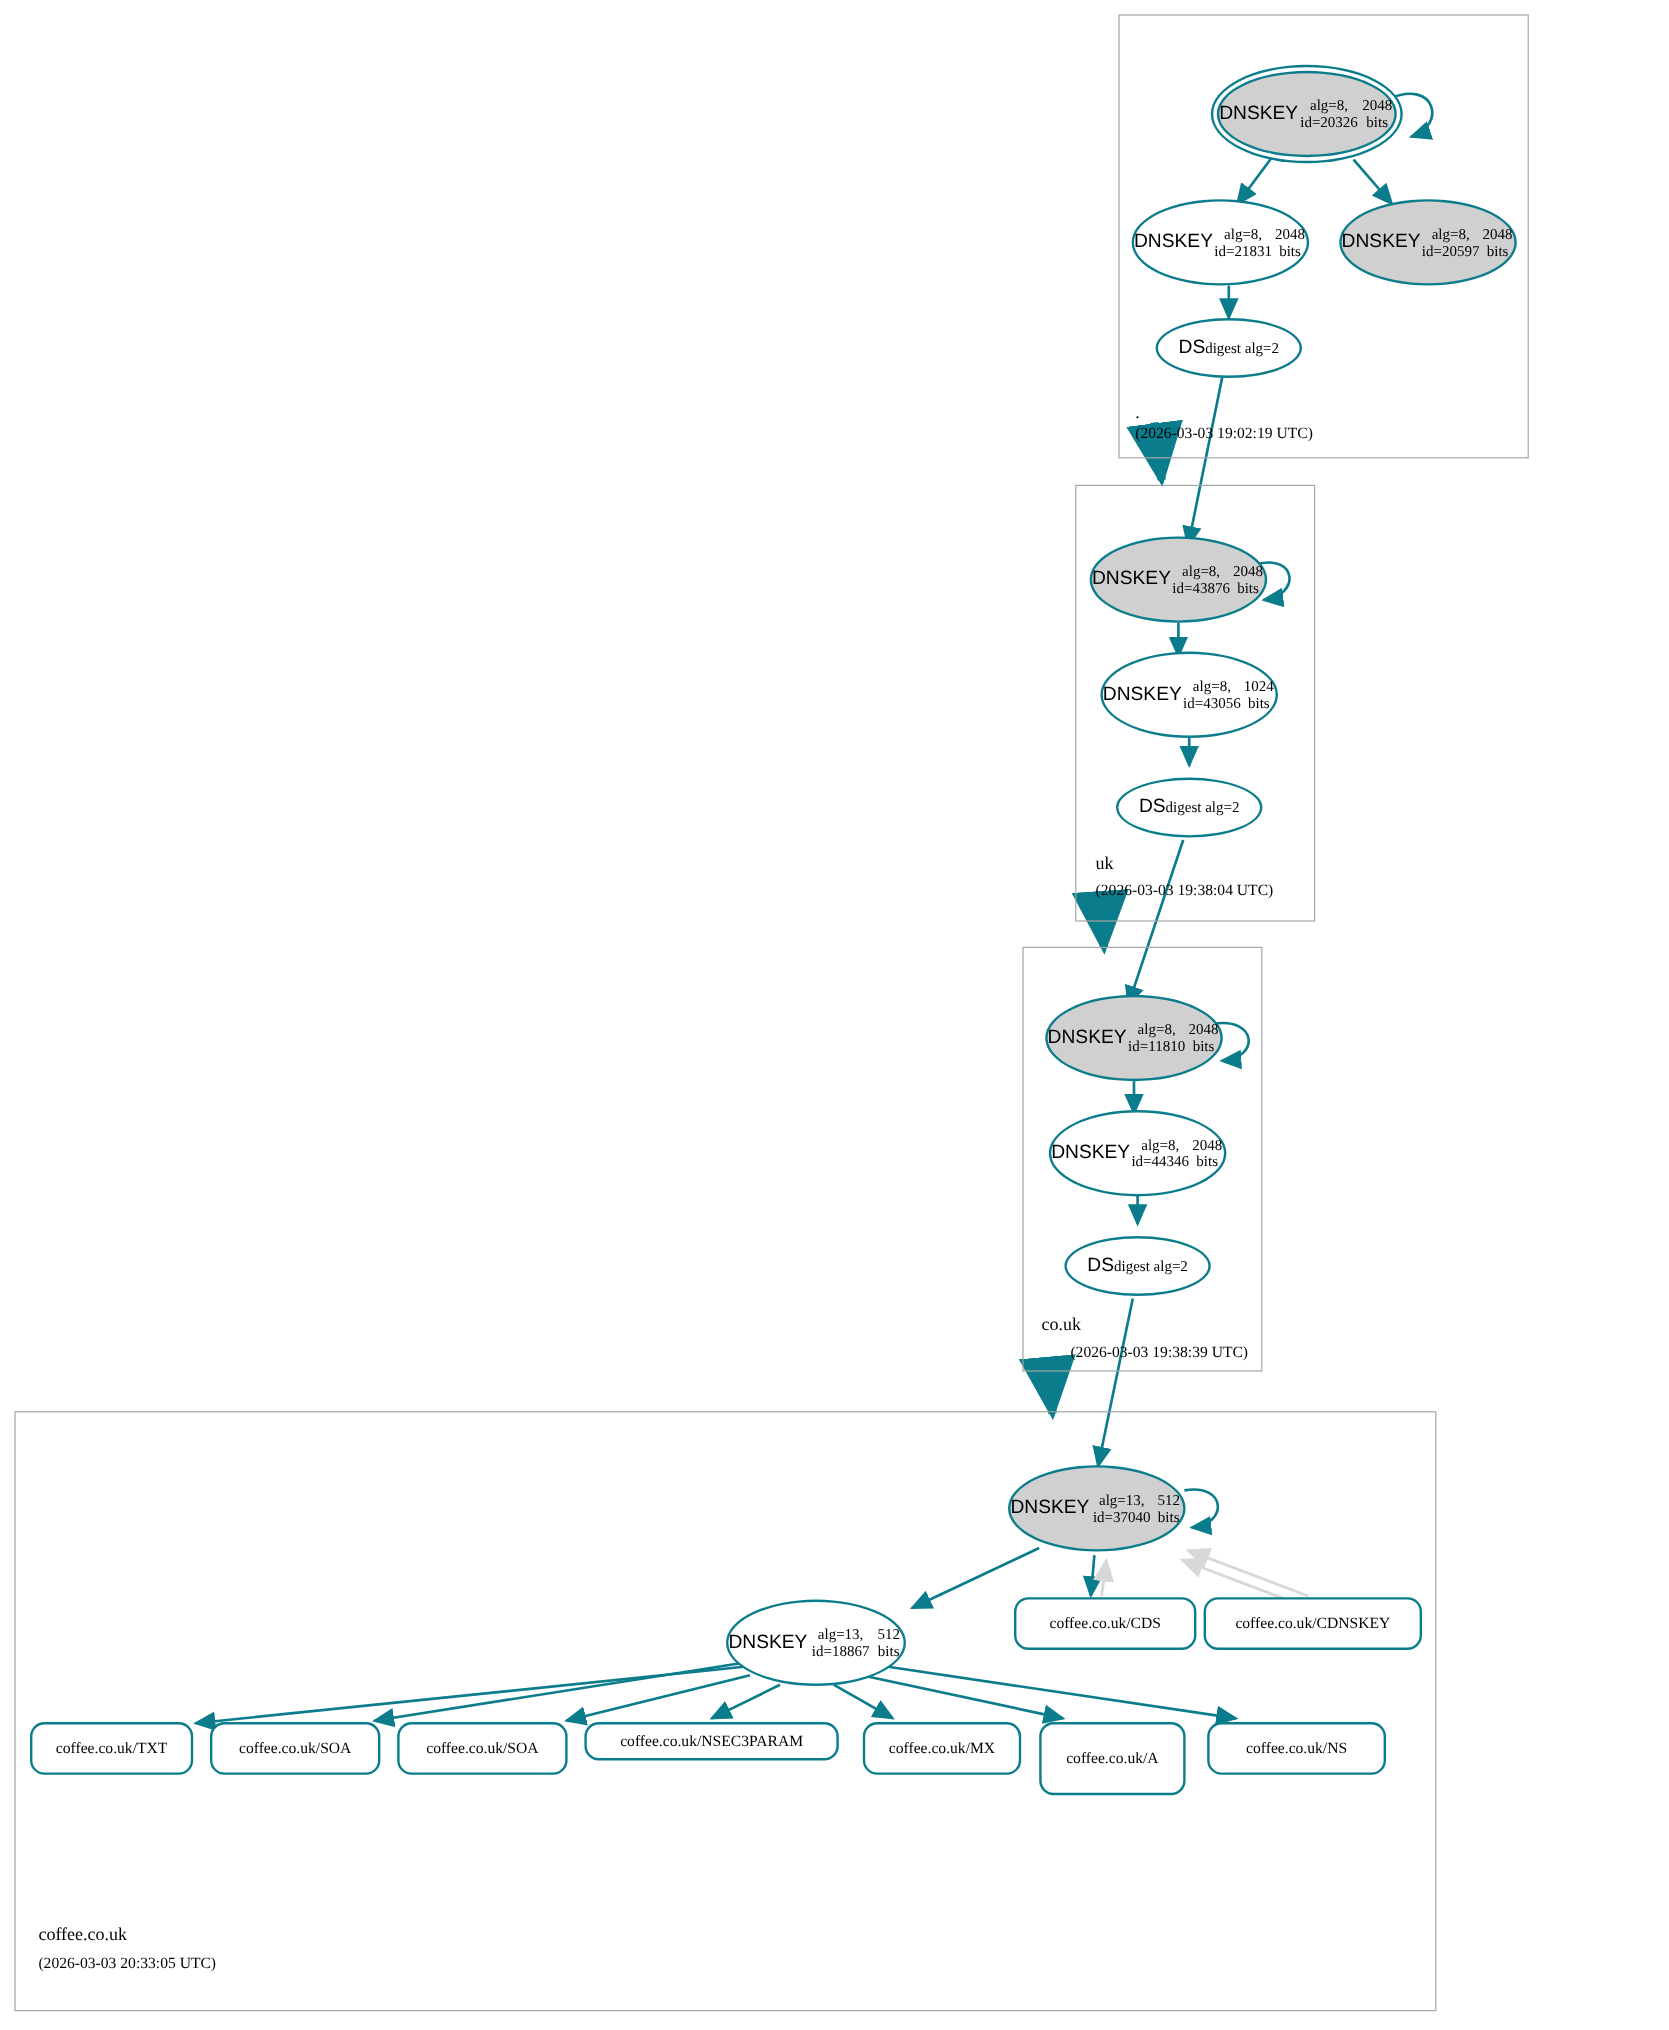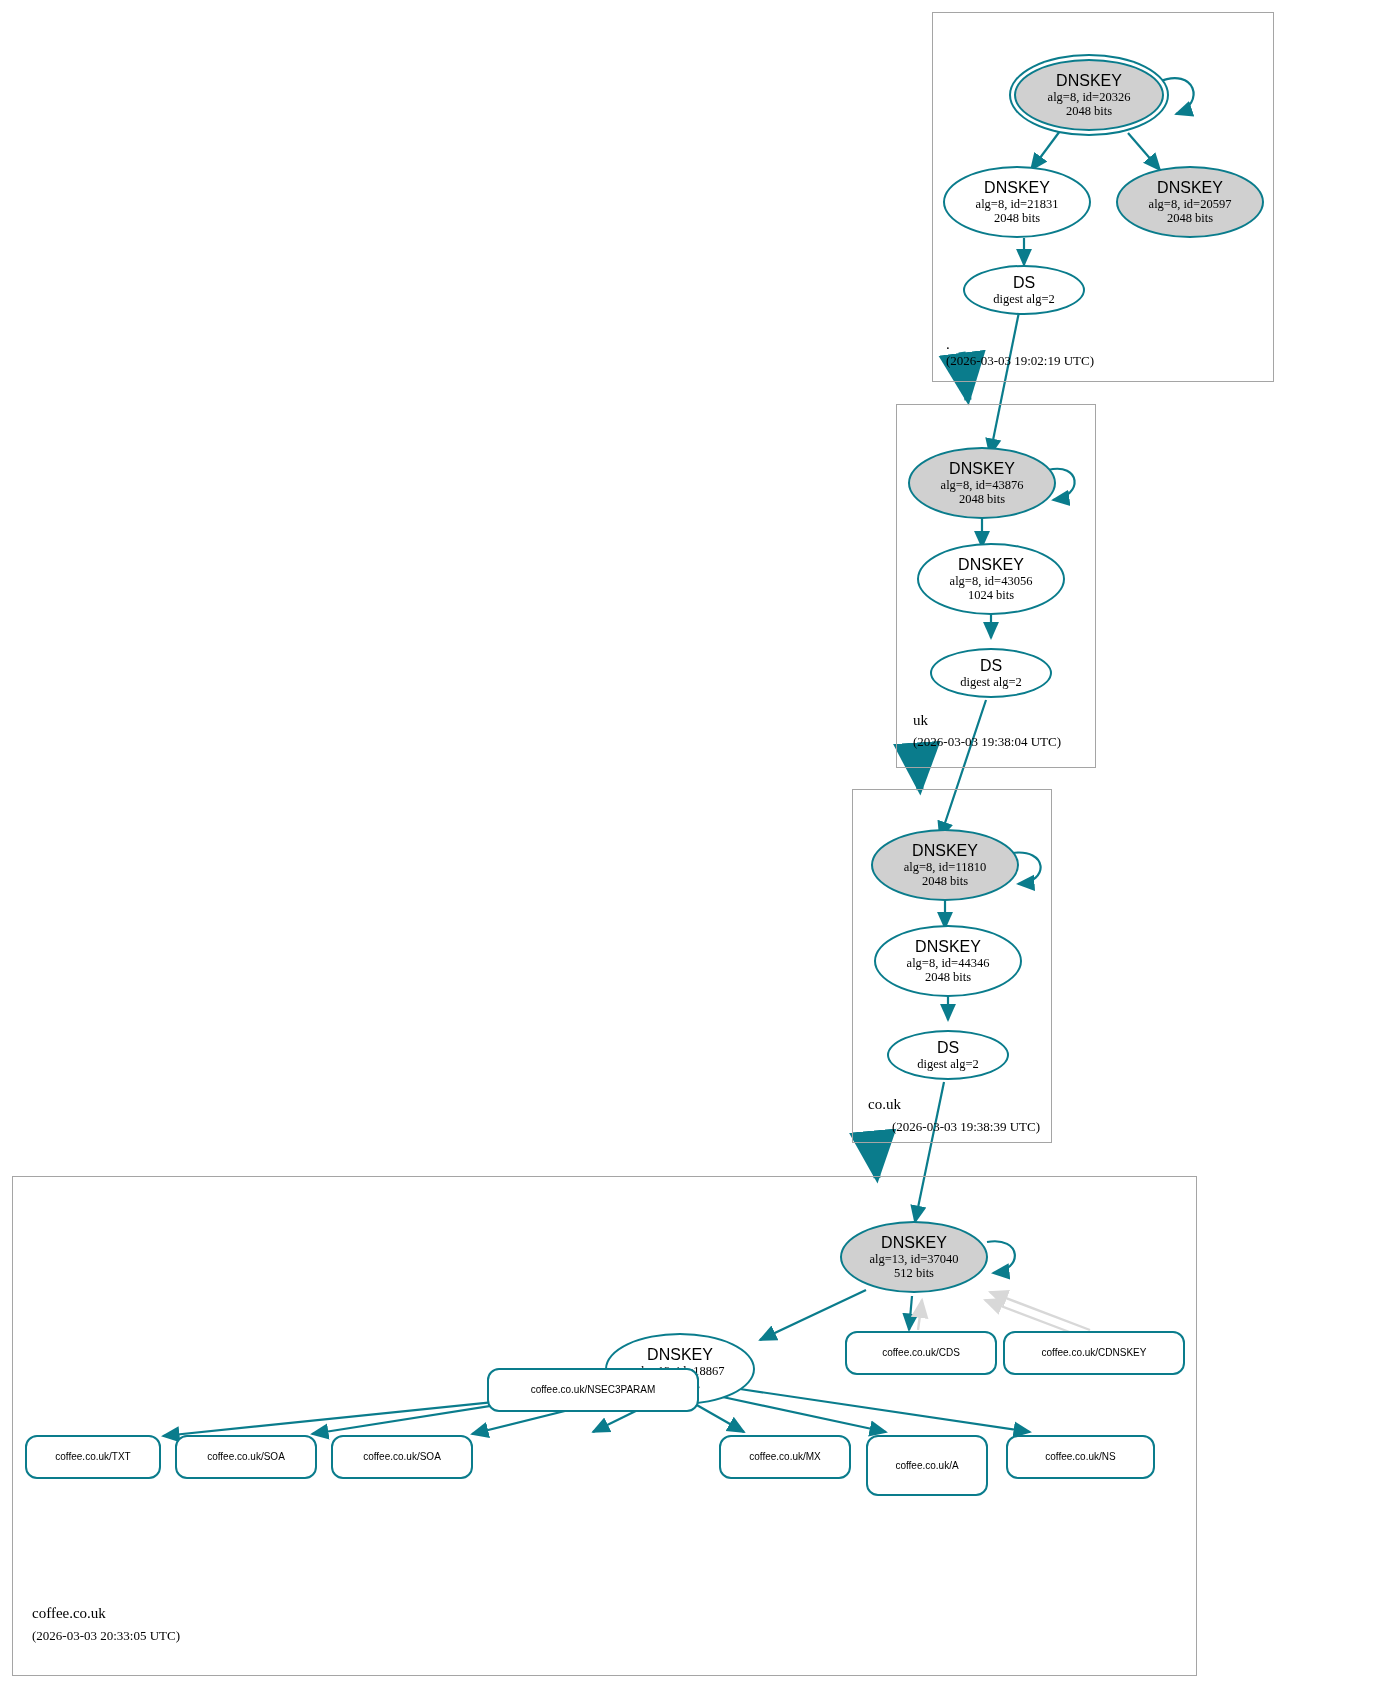--- a/index.html
+++ b/index.html
@@ -39,21 +39,21 @@
   .zone-name {
     font-size: 15px;
   }
   .zone-time {
     font-size: 13px;
   }
   .node {
     position: absolute;
     box-sizing: border-box;
     display: flex;
-    flex-direction: column;
+    flex-direction: row;
     align-items: center;
     justify-content: center;
     text-align: center;
     color: #000000;
     line-height: 1.12;
   }
   .ellipse {
     border: 2px solid #0a7c8c;
     border-radius: 50%;
     background: #ffffff;
@@ -72,22 +72,22 @@
   }
   .t-main {
     font-family: "Liberation Sans", sans-serif;
     font-size: 16px;
   }
   .t-sub {
     font-family: "Liberation Serif", serif;
     font-size: 12.5px;
   }
   .t-rr {
-    font-family: Liberation Sans, sans-serif;
-    font-size: 10px;
+    font-family: Liberation Serif, serif;
+    font-size: 13px;
     white-space: nowrap;
   }
 </style>
 </head>
 <body>
 
 <div id="canvas">
 
   <svg class="layer" viewBox="0 0 1391 1692">
     <defs>
@@ -252,21 +252,21 @@
   </div>
 
   <div class="node rrbox" style="left:175px; top:1435px; width:142px; height:44px;">
     <div class="t-rr">coffee.co.uk/SOA</div>
   </div>
 
   <div class="node rrbox" style="left:331px; top:1435px; width:142px; height:44px;">
     <div class="t-rr">coffee.co.uk/SOA</div>
   </div>
 
-  <div class="node rrbox" style="left:487px; top:1368px; width:212px; height:44px;align-items:center;">
+  <div class="node rrbox" style="left:487px; top:1435px; width:212px; height:32px;align-items:center;">
     <div class="t-rr">coffee.co.uk/NSEC3PARAM</div>
   </div>
 
   <div class="node rrbox" style="left:719px; top:1435px; width:132px; height:44px;text-align:center;">
     <div class="t-rr">coffee.co.uk/MX</div>
   </div>
 
   <div class="node rrbox" style="left:866px; top:1435px; width:122px; height:61px;">
     <div class="t-rr">coffee.co.uk/A</div>
   </div>

